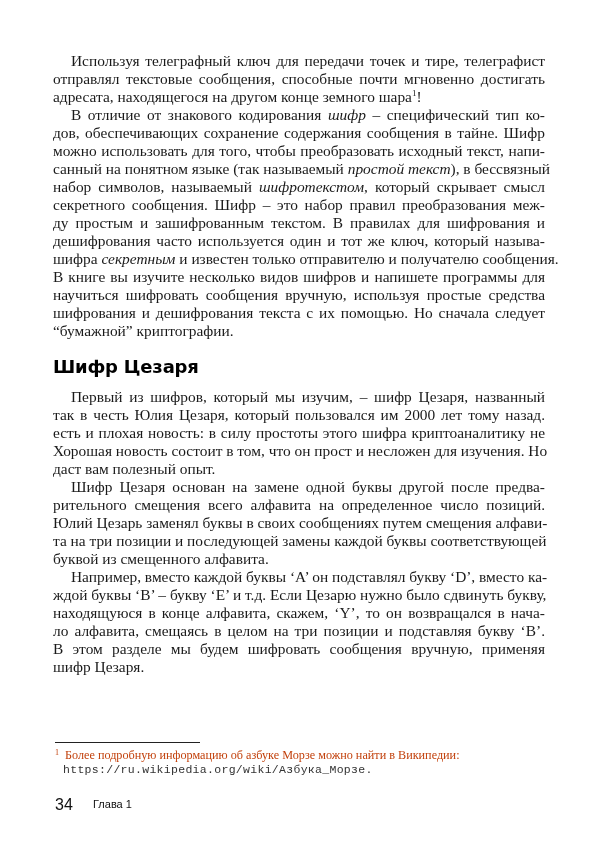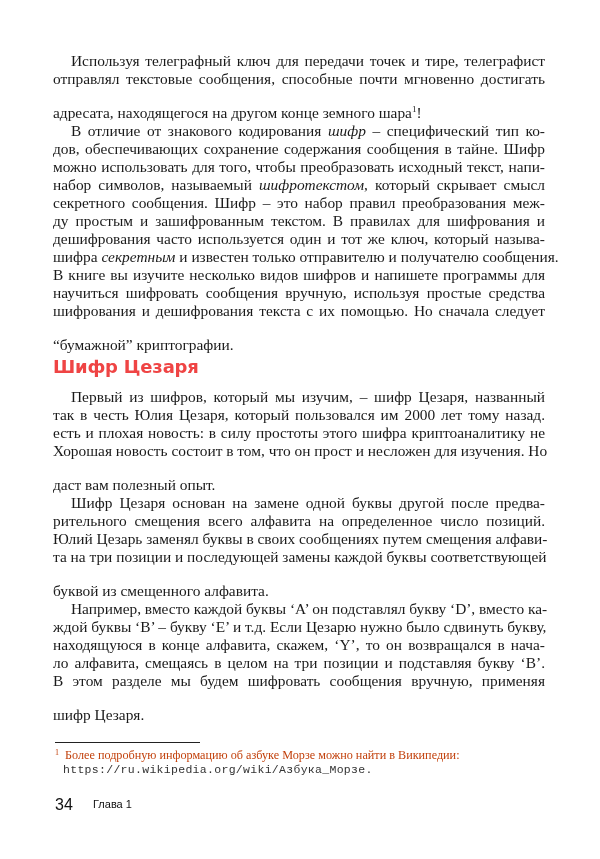--- a/index.html
+++ b/index.html
@@ -6,28 +6,28 @@
   body { width: 600px; height: 859px; position: relative; overflow: hidden; color: #1a1a1a; }
   .page { position: absolute; left: 53px; top: 52px; width: 492px; }
   .line {
     font-family: "Liberation Serif", "DejaVu Serif", serif;
     font-size: 15.4px;
     height: 18px; line-height: 18px;
     white-space: nowrap;
     text-align: justify; text-align-last: justify;
     overflow: visible;
   }
-  .line.last { text-align-last: left; margin-top: 16px; }
+  .line.last { text-align-last: left; }
   .line.indent { padding-left: 18px; }
   .it { font-style: italic; }
   sup { font-size: 9px; line-height: 0; vertical-align: 6px; }
   .heading {
     position: absolute; left: 53px; top: 356px;
     font-family: "DejaVu Sans", "Liberation Sans", sans-serif;
-    font-weight: bold; font-size: 18px; letter-spacing: -0.2px; color: #ef4444; text-align: right;
+    font-weight: bold; font-size: 18px; letter-spacing: -0.2px; color: #000000; text-align: right;
   }
   .block2 { position: absolute; left: 53px; top: 388px; width: 492px; }
   .rule { position: absolute; left: 55px; top: 742px; width: 145px; height: 1px; background: #222; }
   .fn { position: absolute; left: 55px; top: 748px; font-family: "Liberation Serif", serif; font-size: 12.2px; color: #c2410c; }
   .fn .mark { font-size: 8px; vertical-align: 4px; margin-right: 6px; }
   .fn-url { position: absolute; left: 63px; top: 763px; font-family: "Liberation Mono", "DejaVu Sans Mono", monospace; font-size: 11.5px; color: #333; letter-spacing: 0.3px; }
   .footer { position: absolute; left: 55px; top: 796px; font-family: "Liberation Sans", sans-serif; color: #111; }
   .footer .num { font-size: 16px; }
   .footer .chap { font-size: 11px; position: absolute; left: 38px; top: 2px; white-space: nowrap; }
 </style>
@@ -36,20 +36,21 @@
 
 <div class="page">
 
   <div class="line indent">Используя телеграфный ключ для передачи точек и тире, телеграфист</div>
   <div class="line">отправлял текстовые сообщения, способные почти мгновенно достигать</div>
   <div class="line last"><span>адресата, находящегося на другом конце земного шара</span><sup>1</sup><span>!</span></div>
 
   <div class="line indent"><span>В отличие от знакового кодирования</span> <span class="it">шифр</span> <span>– специфический тип ко-</span></div>
   <div class="line">дов, обеспечивающих сохранение содержания сообщения в тайне. Шифр</div>
   <div class="line">можно использовать для того, чтобы преобразовать исходный текст, напи-</div>
+  <div class="line"><span>санный на понятном языке (так называемый</span> <span class="it">простой текст</span><span>), в бессвязный</span></div>
   <div class="line"><span>набор символов, называемый</span> <span class="it">шифротекстом</span><span>, который скрывает смысл</span></div>
   <div class="line">секретного сообщения. Шифр – это набор правил преобразования меж-</div>
   <div class="line">ду простым и зашифрованным текстом. В правилах для шифрования и</div>
   <div class="line">дешифрования часто используется один и тот же ключ, который называ-</div>
   <div class="line"><span>шифра</span> <span class="it">секретным</span> <span>и известен только отправителю и получателю сообщения.</span></div>
   <div class="line">В книге вы изучите несколько видов шифров и напишете программы для</div>
   <div class="line">научиться шифровать сообщения вручную, используя простые средства</div>
   <div class="line">шифрования и дешифрования текста с их помощью. Но сначала следует</div>
   <div class="line last">“бумажной” криптографии.</div>
 </div>

